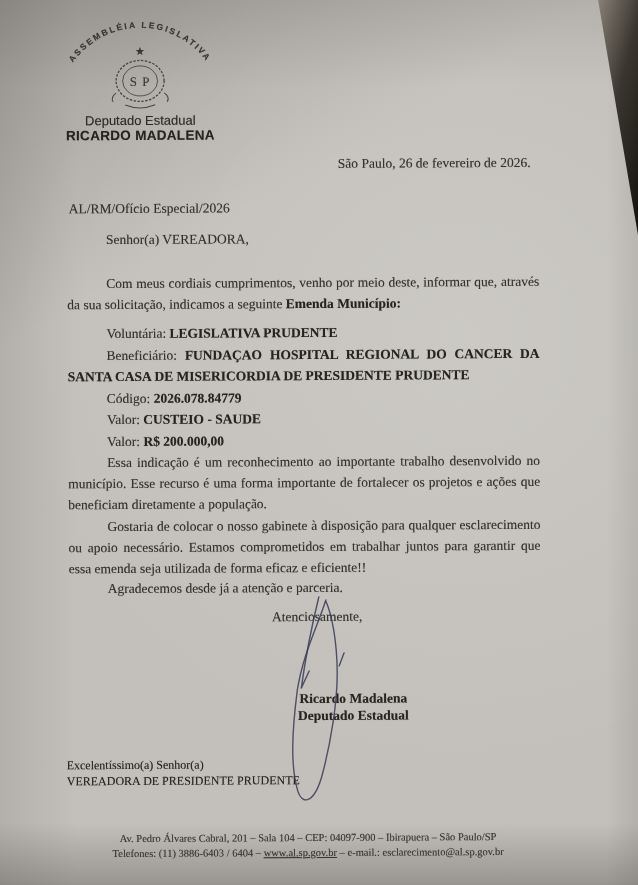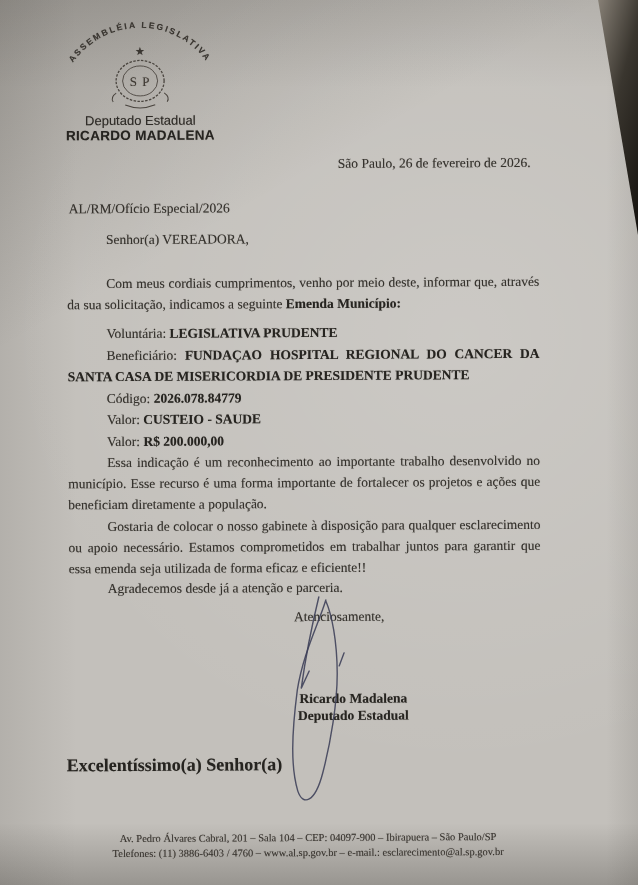--- a/index.html
+++ b/index.html
@@ -62,40 +62,40 @@
   .p2 { top:451px; }
   .p3 { top:515px; }
   .p4 { top:577px; }
 
   .details {
     position:absolute; left:68px; top:322px; width:472px;
     font-size:13.5px; line-height:21.5px;
   }
   .detail { text-indent:39px; text-align:justify; }
 
-  .closing { top:609px; left:293px; }
+  .closing { top:609px; left:271px; }
 
   .signer {
     position:absolute; top:691px; left:252px; width:200px;
     text-align:center; font-weight:bold; color:#262420;
     font-size:13.5px; line-height:16.5px;
   }
 
   .recipient {
     position:absolute; top:757px; left:65px;
-    font-weight:bold; color:#262420;
-    font-size:18px; line-height:15.5px;
+    font-weight:normal; color:#262420;
+    font-size:12px; line-height:15.5px;
   }
 
   .footer {
     position:absolute; top:831px; left:68px; width:476px;
     text-align:center; font-size:10.5px; line-height:14.5px;
     color:#3a3631;
   }
-  .u { }
+  .u { text-decoration:underline; }
 
   
   .signature {
     position:absolute; left:280px; top:595px; z-index:3;
     pointer-events:none;
   }
   .sig-stroke {
     fill:none; stroke:#3c3f58; stroke-width:1.4;
     stroke-linecap:round; opacity:0.88;
   }
@@ -153,25 +153,26 @@
 
     <div class="txt closing">Atenciosamente,</div>
 
     <div class="signer">
       <div>Ricardo Madalena</div>
       <div>Deputado Estadual</div>
     </div>
 
     <div class="recipient">
       <div>Excelentíssimo(a) Senhor(a)</div>
+      <div>VEREADORA DE PRESIDENTE PRUDENTE</div>
     </div>
 
     <div class="footer">
       <div>Av. Pedro Álvares Cabral, 201 – Sala 104 – CEP: 04097-900 – Ibirapuera – São Paulo/SP</div>
-      <div><span>Telefones: (11) 3886-6403 / 4760 – </span><span class="u">www.al.sp.gov.br</span><span> – e-mail.: esclarecimento@al.sp.gov.br</span></div>
+      <div><span>Telefones: (11) 3886-6403 / 6404 – </span><span class="u">www.al.sp.gov.br</span><span> – e-mail.: esclarecimento@al.sp.gov.br</span></div>
     </div>
 
     <svg class="signature" width="75" height="228" viewBox="0 0 75 228">
       <path class="sig-stroke" d="M 45,5 C 38,28 22,58 16,95 C 10,140 9,172 16,196 C 21,211 33,208 41,178 C 49,148 56,108 56,78 C 56,46 51,20 45,6"></path>
       <path class="sig-stroke" d="M 38,2 C 32,26 25,58 20,93 M 20,93 L 28,76"></path>
       <path class="sig-stroke" d="M 63,58 L 58,71"></path>
     </svg>
 
   </div>
 

